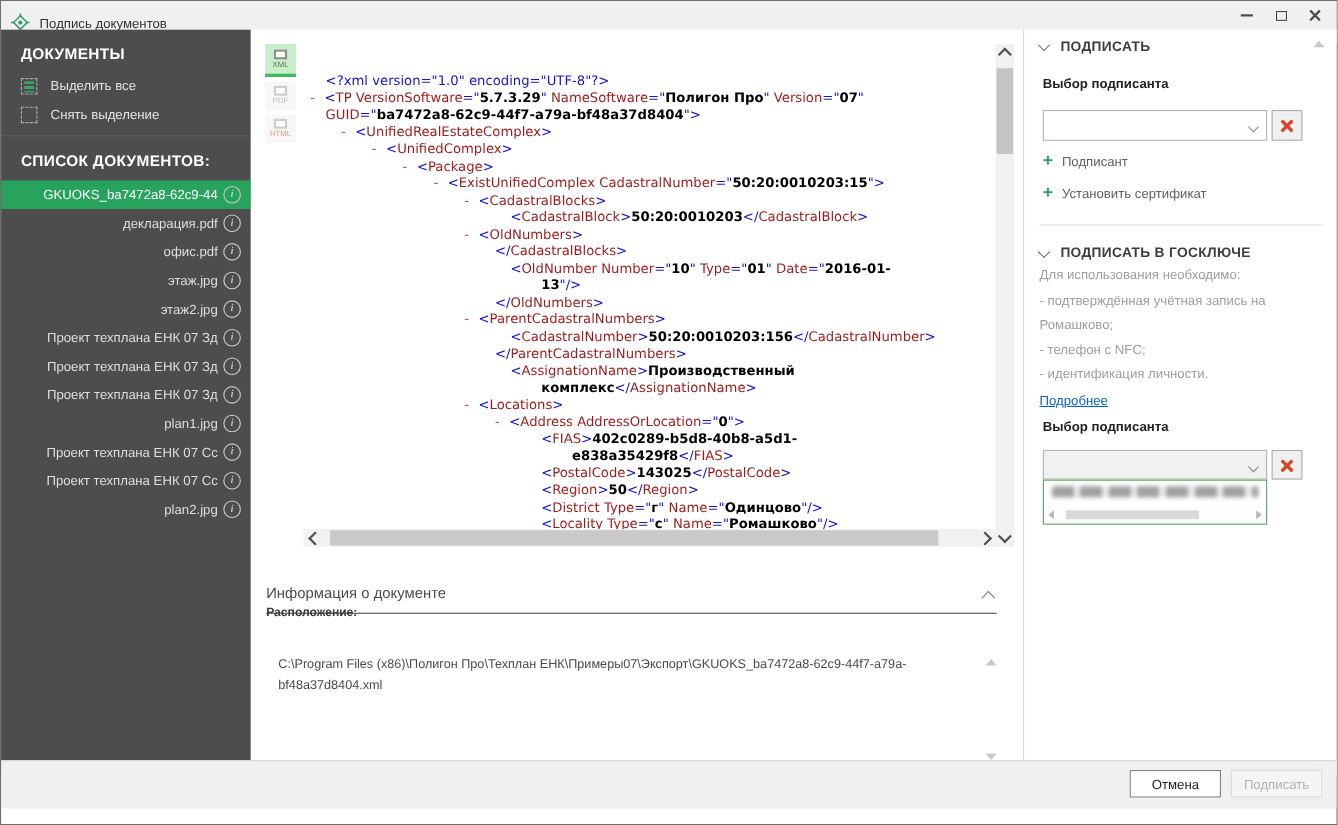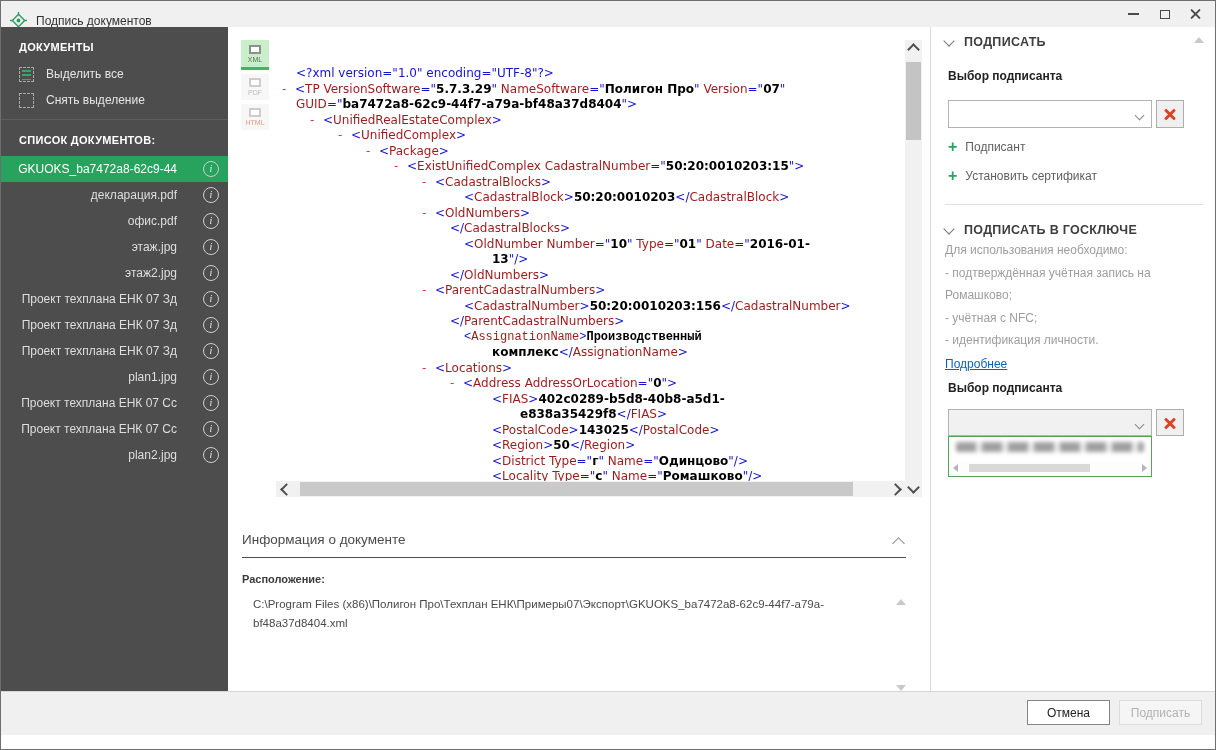--- a/index.html
+++ b/index.html
@@ -14,33 +14,33 @@
   .winctl{position:absolute;right:4px;top:0;height:26px;display:flex;}
   .wc{width:31px;height:26px;display:flex;align-items:center;justify-content:center;}
   .wc-min i{width:11px;height:2px;background:#4a4a4a;display:block;}
   .wc-max i{width:10px;height:9px;border:1.5px solid #4a4a4a;display:block;box-sizing:border-box;}
   .xbars{position:relative;width:13px;height:13px;display:block;}
   .xbars::before,.xbars::after{content:"";position:absolute;left:0;top:5.5px;width:13px;height:2px;background:#4a4a4a;border-radius:1px;}
   .xbars::before{transform:rotate(45deg);} .xbars::after{transform:rotate(-45deg);}
 
   
   .sidebar{position:absolute;left:1px;top:27px;width:227px;bottom:45px;background:#4d4d4d;overflow:hidden;}
-  .sb-h{margin:14px 0 0 18px;color:#fff;font-weight:bold;font-size:11px;letter-spacing:.3px;}
+  .sb-h{margin:14px 0 0 18px;color:#fff;font-weight:bold;font-size:14px;letter-spacing:.3px;}
   .sb-action{display:flex;align-items:center;height:26px;margin-left:18px;color:#e4e4e4;font-size:12px;cursor:default;}
   .sb-action.first{margin-top:8px;}
   .ic-selall{width:13px;height:13px;border:1px dashed #a8a8a8;margin-right:12px;position:relative;flex:0 0 auto;}
   .ic-selall i{position:absolute;left:2px;right:2px;top:2px;bottom:1px;display:block;
     background:repeating-linear-gradient(180deg,#38a766 0 2px,transparent 2px 4.5px);}
   .ic-desel{width:13px;height:13px;border:1px dashed #a8a8a8;margin-right:12px;flex:0 0 auto;}
   .sb-sep{height:1px;background:#5e5e5e;margin-top:6px;}
   .doc-list{margin-top:10px;}
   .doc-item{height:26px;display:flex;align-items:center;justify-content:flex-end;padding:0 9px;
     color:#dedede;font-size:12px;cursor:default;}
   .doc-item.sel{background:#27a35d;color:#fff;}
-  .doc-label{margin-right:26px;white-space:nowrap;}
+  .doc-label{margin-right:5px;white-space:nowrap;}
   .info-ic{width:14px;height:14px;border:1px solid #cdcdcd;border-radius:50%;font-size:10px;line-height:13px;
     text-align:center;color:#e8e8e8;font-family:"Liberation Serif",serif;font-style:italic;flex:0 0 auto;}
 
   
   .center{position:absolute;left:228px;top:27px;width:702px;bottom:45px;background:#fff;}
   .fmt{position:absolute;left:13px;width:28px;display:flex;flex-direction:column;align-items:center;
     justify-content:center;gap:2px;background:#f7f7f7;box-sizing:border-box;}
   .fmt-xml{top:13px;height:30px;background:#c9efca;border-bottom:3px solid #42b561;}
   .fmt-pdf{top:47px;height:26px;}
   .fmt-html{top:77px;height:26px;}
@@ -67,21 +67,21 @@
   .chv-up{transform:rotate(135deg);margin-top:3px;} .chv-down{transform:rotate(-45deg);margin-bottom:3px;}
   .chv-left{transform:rotate(45deg);margin-left:3px;} .chv-right{transform:rotate(225deg);margin-right:3px;}
   .sb-arr{position:absolute;width:17px;height:16px;display:flex;align-items:center;justify-content:center;}
   .vsb .a-up{top:0;} .vsb .a-dn{bottom:0;} .hsb .a-lf{left:0;} .hsb .a-rt{right:0;}
 
   
   .info-title{position:absolute;left:14px;top:505px;font-size:13.5px;color:#4a4a4a;}
   .info-chev{position:absolute;right:27px;top:512px;width:8px;height:8px;
     border-left:1.6px solid #8a8a8a;border-bottom:1.6px solid #8a8a8a;transform:rotate(135deg);}
   .info-hr{position:absolute;left:14px;right:24px;top:530px;height:1px;background:#4c4c4c;}
-  .loc-label{position:absolute;left:14px;top:546px;font-size:11px;font-weight:bold;color:#3a3a3a;}
+  .loc-label{position:absolute;left:14px;top:524px;font-size:11px;font-weight:bold;color:#3a3a3a;}
   .loc-path{position:absolute;left:25px;top:568px;width:575px;font-size:11.5px;color:#4a4a4a;
     line-height:19px;overflow-wrap:break-word;}
   .tri{width:0;height:0;position:absolute;}
   .tri-up{border-left:5px solid transparent;border-right:5px solid transparent;border-bottom:6px solid #c9c9c9;}
   .tri-down{border-left:5px solid transparent;border-right:5px solid transparent;border-top:6px solid #c9c9c9;}
   .info-tri-up{left:668px;top:572px;} .info-tri-dn{left:668px;top:658px;}
 
   
   .rpanel{position:absolute;left:930px;right:1px;top:27px;bottom:45px;background:#fff;
     border-left:1px solid #dadada;box-sizing:border-box;}
@@ -247,21 +247,21 @@
         <div class="xline" style="padding-left: 140px;"><span class="xm">-</span><span class="x-p">&lt;</span><span class="x-e">CadastralBlocks</span><span class="x-p">&gt;</span></div>
         <div class="xline" style="padding-left: 182px;"><span class="x-p">&lt;</span><span class="x-e">CadastralBlock</span><span class="x-p">&gt;</span><span class="x-v">50:20:0010203</span><span class="x-p">&lt;/</span><span class="x-e">CadastralBlock</span><span class="x-p">&gt;</span></div>
         <div class="xline" style="padding-left: 140px;"><span class="xm">-</span><span class="x-p">&lt;</span><span class="x-e">OldNumbers</span><span class="x-p">&gt;</span></div>
         <div class="xline" style="padding-left: 168px;"><span class="x-p">&lt;/</span><span class="x-e">CadastralBlocks</span><span class="x-p">&gt;</span></div>
         <div class="xline" style="padding-left: 182px;"><span class="x-p">&lt;</span><span class="x-e">OldNumber</span><span class="x-e"> Number</span><span class="x-p">="</span><span class="x-v">10</span><span class="x-p">"</span><span class="x-e"> Type</span><span class="x-p">="</span><span class="x-v">01</span><span class="x-p">"</span><span class="x-e"> Date</span><span class="x-p">="</span><span class="x-v">2016-01-</span></div>
         <div class="xline" style="padding-left: 210px;"><span class="x-v">13</span><span class="x-p">"/&gt;</span></div>
         <div class="xline" style="padding-left: 168px;"><span class="x-p">&lt;/</span><span class="x-e">OldNumbers</span><span class="x-p">&gt;</span></div>
         <div class="xline" style="padding-left: 140px;"><span class="xm">-</span><span class="x-p">&lt;</span><span class="x-e">ParentCadastralNumbers</span><span class="x-p">&gt;</span></div>
         <div class="xline" style="padding-left: 182px;"><span class="x-p">&lt;</span><span class="x-e">CadastralNumber</span><span class="x-p">&gt;</span><span class="x-v">50:20:0010203:156</span><span class="x-p">&lt;/</span><span class="x-e">CadastralNumber</span><span class="x-p">&gt;</span></div>
         <div class="xline" style="padding-left: 168px;"><span class="x-p">&lt;/</span><span class="x-e">ParentCadastralNumbers</span><span class="x-p">&gt;</span></div>
-        <div class="xline" style="padding-left: 182px; font-family: Liberation Mono, monospace;"><span class="x-p">&lt;</span><span class="x-e">AssignationName</span><span class="x-p">&gt;</span><span class="x-v">Производственный</span></div>
+        <div class="xline" style="padding-left: 182px;"><span class="x-p">&lt;</span><span class="x-e">AssignationName</span><span class="x-p">&gt;</span><span class="x-v">Производственный</span></div>
         <div class="xline" style="padding-left: 210px;"><span class="x-v">комплекс</span><span class="x-p">&lt;/</span><span class="x-e">AssignationName</span><span class="x-p">&gt;</span></div>
         <div class="xline" style="padding-left: 140px;"><span class="xm">-</span><span class="x-p">&lt;</span><span class="x-e">Locations</span><span class="x-p">&gt;</span></div>
         <div class="xline" style="padding-left: 168px;"><span class="xm">-</span><span class="x-p">&lt;</span><span class="x-e">Address</span><span class="x-e"> AddressOrLocation</span><span class="x-p">="</span><span class="x-v">0</span><span class="x-p">"&gt;</span></div>
         <div class="xline" style="padding-left: 210px;"><span class="x-p">&lt;</span><span class="x-e">FIAS</span><span class="x-p">&gt;</span><span class="x-v">402c0289-b5d8-40b8-a5d1-</span></div>
         <div class="xline" style="padding-left: 238px;"><span class="x-v">e838a35429f8</span><span class="x-p">&lt;/</span><span class="x-e">FIAS</span><span class="x-p">&gt;</span></div>
         <div class="xline" style="padding-left: 210px;"><span class="x-p">&lt;</span><span class="x-e">PostalCode</span><span class="x-p">&gt;</span><span class="x-v">143025</span><span class="x-p">&lt;/</span><span class="x-e">PostalCode</span><span class="x-p">&gt;</span></div>
         <div class="xline" style="padding-left: 210px;"><span class="x-p">&lt;</span><span class="x-e">Region</span><span class="x-p">&gt;</span><span class="x-v">50</span><span class="x-p">&lt;/</span><span class="x-e">Region</span><span class="x-p">&gt;</span></div>
         <div class="xline" style="padding-left: 210px;"><span class="x-p">&lt;</span><span class="x-e">District</span><span class="x-e"> Type</span><span class="x-p">="</span><span class="x-v">г</span><span class="x-p">"</span><span class="x-e"> Name</span><span class="x-p">="</span><span class="x-v">Одинцово</span><span class="x-p">"/&gt;</span></div>
         <div class="xline" style="padding-left: 210px;"><span class="x-p">&lt;</span><span class="x-e">Locality</span><span class="x-e"> Type</span><span class="x-p">="</span><span class="x-v">с</span><span class="x-p">"</span><span class="x-e"> Name</span><span class="x-p">="</span><span class="x-v">Ромашково</span><span class="x-p">"/&gt;</span></div>
       </div>
@@ -323,21 +323,21 @@
 
     <div class="sec-head s2-head">
       <span class="sec-chev"></span>
       <span>ПОДПИСАТЬ В ГОСКЛЮЧЕ</span>
     </div>
 
     <div class="req">
         <div class="req-line">Для использования необходимо:</div>
         <div class="req-line">- подтверждённая учётная запись на</div>
         <div class="req-line">Ромашково;</div>
-        <div class="req-line">- учётная с NFC;</div>
+        <div class="req-line">- телефон с NFC;</div>
         <div class="req-line">- идентификация личности.</div>
       </div>
     <div class="more-link">Подробнее</div>
 
     <div class="bold-label s2-label">Выбор подписанта</div>
     <div class="combo combo2">
       <span></span>
       <span class="cchev"></span>
     </div>
     <div class="xbtn xbtn2">

